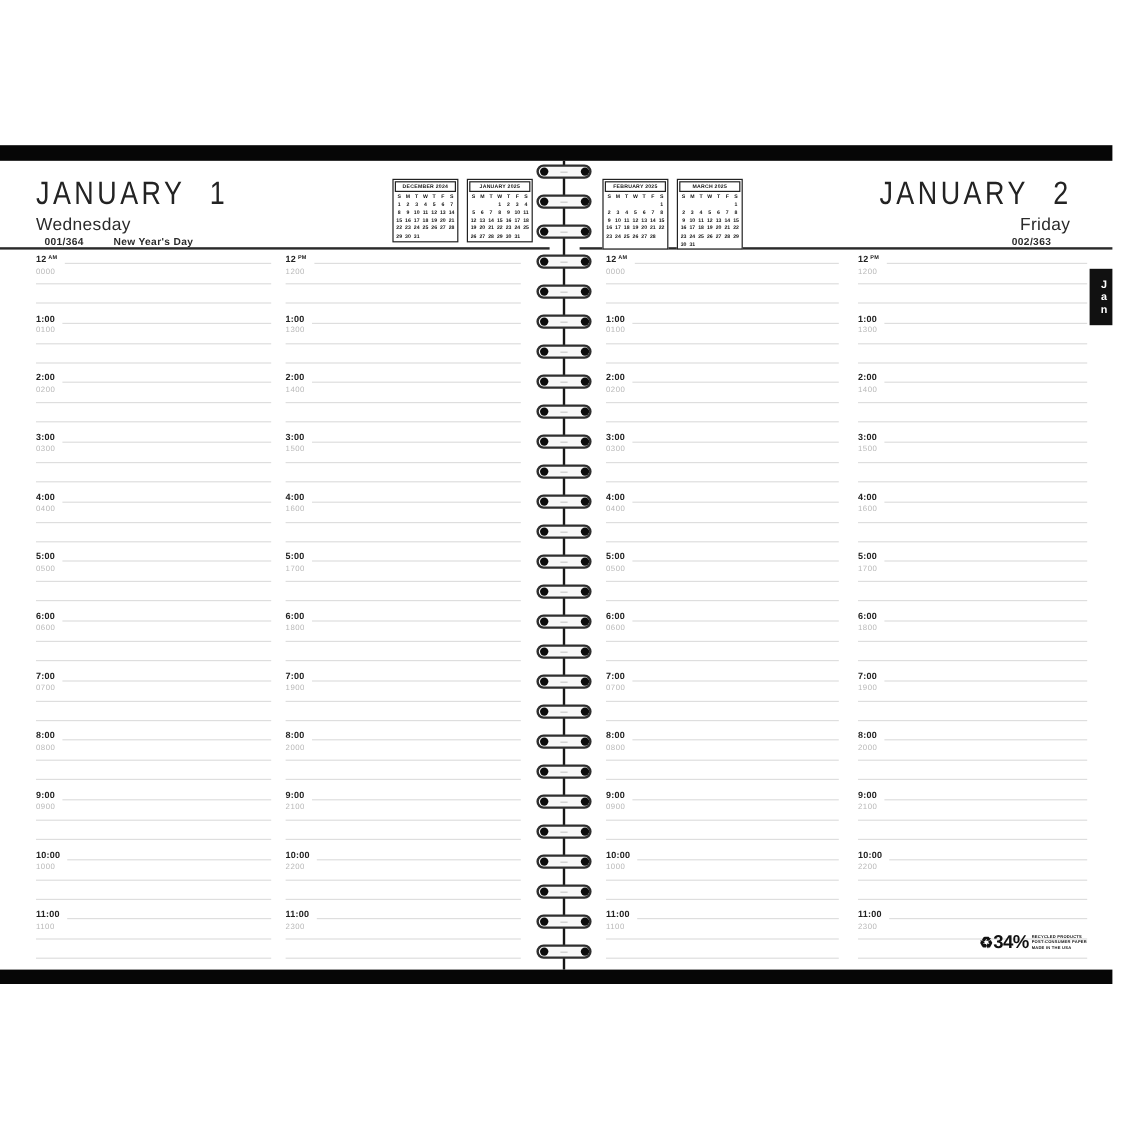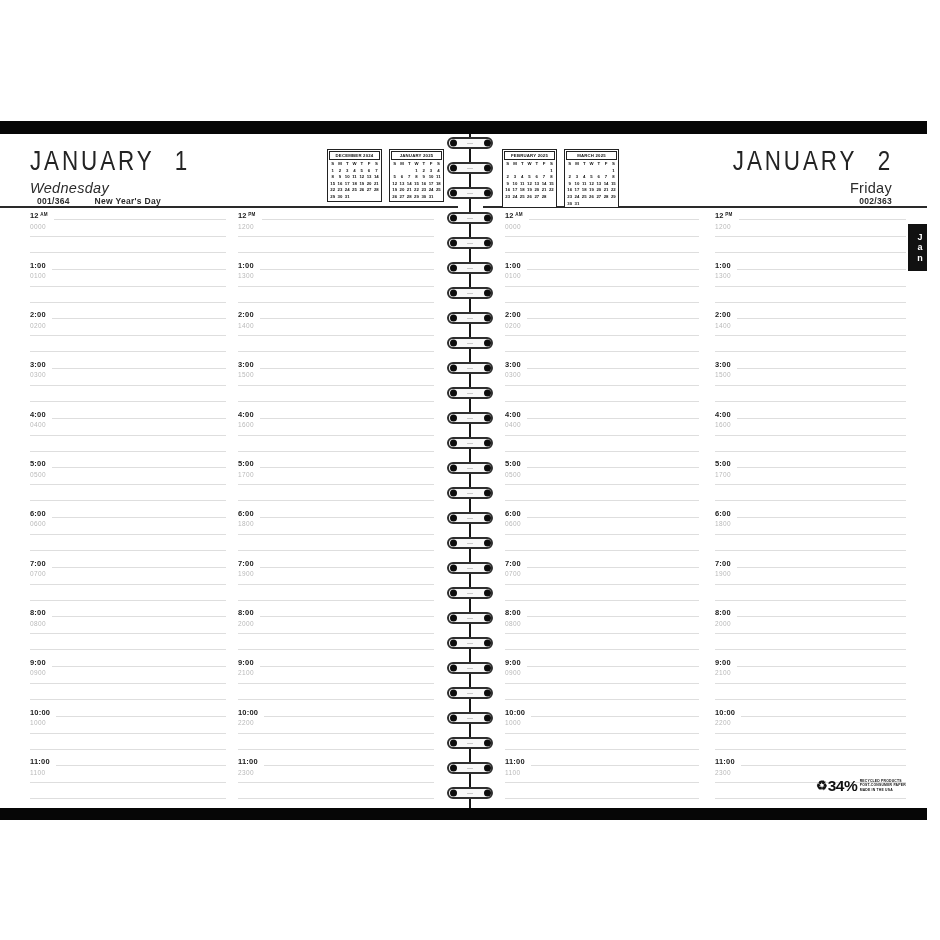--- a/index.html
+++ b/index.html
@@ -9,25 +9,25 @@
   .bar{position:absolute;left:0;width:940px;background:#060606;}
   .bar.top{top:121px;height:13px;}
   .bar.bottom{top:808px;height:12px;}
 
   
   .page-title{position:absolute;top:146px;font-size:27px;color:#232323;font-weight:400;
     letter-spacing:3.5px;white-space:nowrap;word-spacing:14px;}
   .page-title.left{left:30px;transform:scaleX(0.83);transform-origin:left top;}
   .page-title.right{right:34px;transform:scaleX(0.83);transform-origin:right top;}
   .weekday{position:absolute;top:180px;font-size:14.5px;color:#2b2b2b;letter-spacing:0.3px;}
-  .weekday.left{left:30px;font-style:italic;}
+  .weekday.left{left:30px;}
   .weekday.right{right:35px;}
   .dayline{position:absolute;top:196px;font-size:8.5px;font-weight:bold;color:#2b2b2b;letter-spacing:0.3px;}
   .dayline.left{left:37px;text-align:center;}
-  .dayline.right{right:35px;}
+  .dayline.right{right:51px;}
   .holiday{margin-left:22px;}
   .header-rule{position:absolute;top:206px;height:2px;background:#2a2a2a;}
   .header-rule.left{left:0;width:458px;}
   .header-rule.right{left:483px;width:457px;}
 
   
   .minical-row{position:absolute;top:149px;display:flex;gap:7px;}
   .minical-row.left{left:327px;}
   .minical-row.right{left:502px;}
   .minical{width:55px;background:#fff;border:1px solid #222;padding:1px 1px 0 1px;box-sizing:border-box;}

